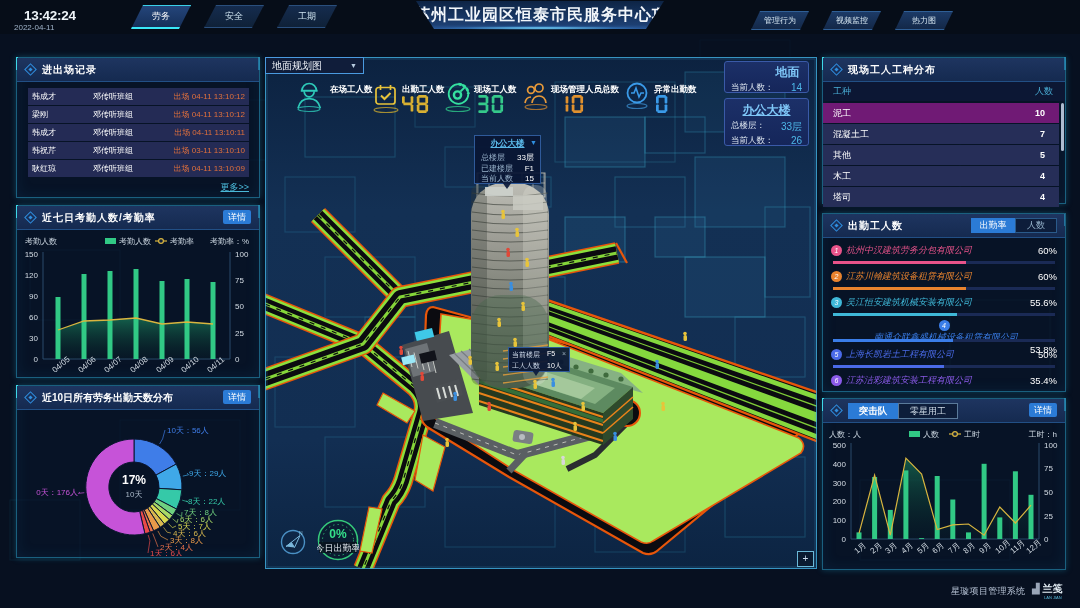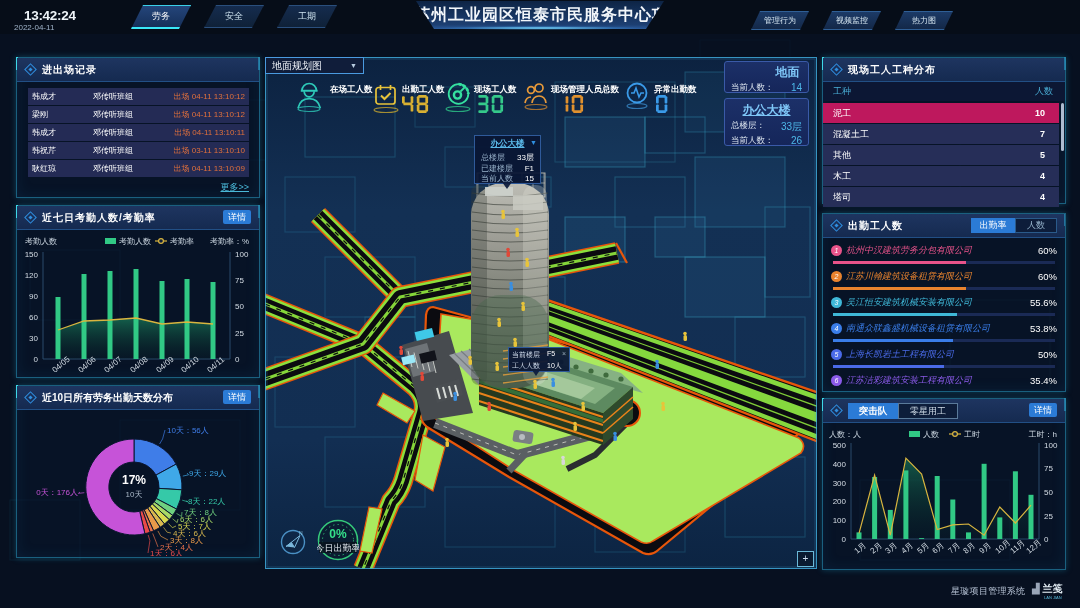--- a/index.html
+++ b/index.html
@@ -605,21 +605,21 @@
       <span class="dico"></span>
       <span class="ptitle">现场工人工种分布</span>
     </div>
   <div style="height:19px;background:#0c1734;display:flex;align-items:center;font-size:9px;color:#4ab0d8;">
     <span style="margin-left:10px;">工种</span>
       <span style="margin-left:auto;margin-right:12px;">人数</span>
   </div>
   <div style="position:relative;">
     <table style="width:236px;border-collapse:separate;border-spacing:0 1.5px;font-size:9px;margin-top:1px;">
       <tbody>
-          <tr style="background:#be185d;">
+          <tr style="background:#701a75;">
             <td style="padding:3.5px 0 3.5px 10px;">泥工</td>
             <td style="text-align:right;padding-right:14px;font-weight:bold;">10</td>
           </tr>
       <tr style="background:#262e58;">
             <td style="padding:3.5px 0 3.5px 10px;">混凝土工</td>
             <td style="text-align:right;padding-right:14px;font-weight:bold;">7</td>
           </tr>
       <tr style="background:#262e58;">
             <td style="padding:3.5px 0 3.5px 10px;">其他</td>
             <td style="text-align:right;padding-right:14px;font-weight:bold;">5</td>
@@ -672,21 +672,21 @@
       <div style="display:flex;align-items:center;height:17px;">
         <span style="width:11px;height:11px;border-radius:50%;background:#3fb8d8;color:#fff;font-size:7px;line-height:11px;text-align:center;font-style:italic;">3</span>
         <span style="margin-left:4px;font-size:9px;font-style:italic;color:#3fb8d8;white-space:nowrap;">吴江恒安建筑机械安装有限公司</span>
         <span style="margin-left:auto;font-size:9.5px;color:#fff;">55.6%</span>
       </div>
       <div style="position:absolute;left:2px;right:2px;top:19px;height:2.5px;background:#1a2a55;">
         <div style="width:56%;height:2.5px;background:#3fb8d8;"></div>
       </div>
     </div>
     <div style="height:26px;position:relative;">
-      <div style="display:flex;align-items:center;height:17px;">
+      <div style="display:flex;align-items:center;height:17px;flex-direction:column;">
         <span style="width:11px;height:11px;border-radius:50%;background:#3a7de8;color:#fff;font-size:7px;line-height:11px;text-align:center;font-style:italic;">4</span>
         <span style="margin-left:4px;font-size:9px;font-style:italic;color:#3a7de8;white-space:nowrap;">南通众联鑫盛机械设备租赁有限公司</span>
         <span style="margin-left:auto;font-size:9.5px;color:#fff;">53.8%</span>
       </div>
       <div style="position:absolute;left:2px;right:2px;top:19px;height:2.5px;background:#1a2a55;">
         <div style="width:54%;height:2.5px;background:#3a7de8;"></div>
       </div>
     </div>
     <div style="height:26px;position:relative;">
       <div style="display:flex;align-items:center;height:17px;">

